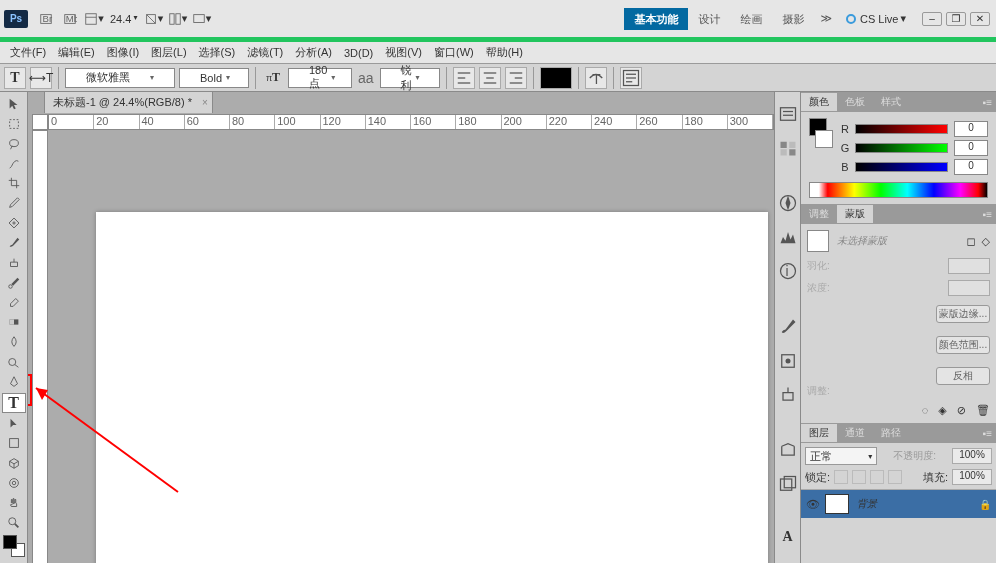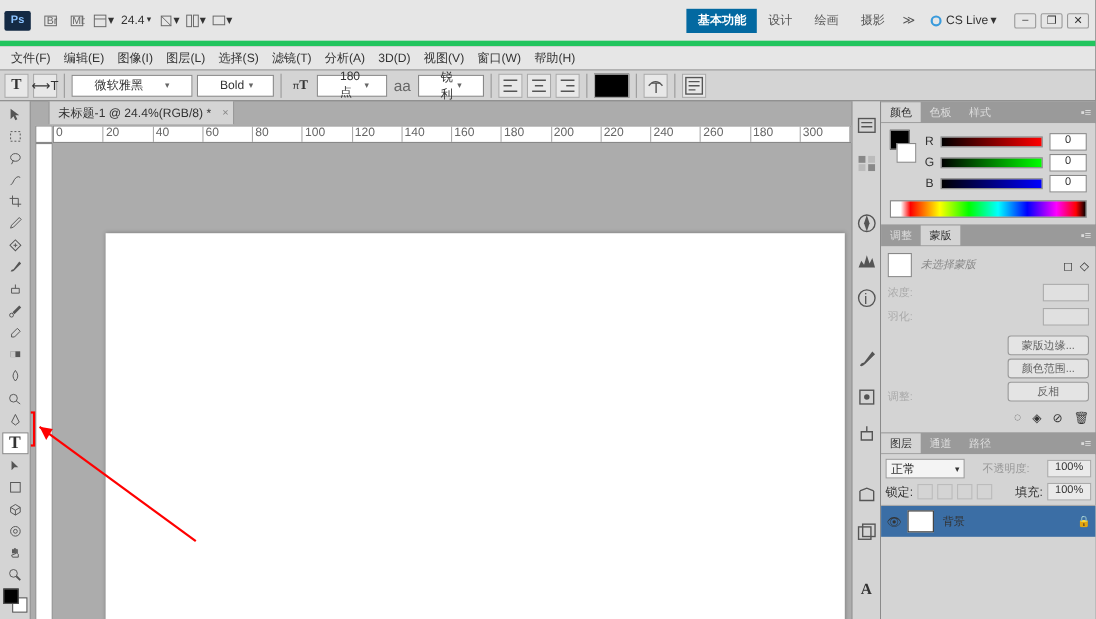--- a/index.html
+++ b/index.html
@@ -64,33 +64,33 @@
 .cswatch{width:18px;height:18px;border:1px solid #888;}
 .spectrum{height:16px;background:linear-gradient(to right,#fff 0%,#fff 5%,#f00 10%,#ff0 25%,#0f0 40%,#0ff 55%,#00f 70%,#f0f 85%,#f00 95%,#000 100%);border:1px solid #888;margin-top:4px;}
 .mask-panel{background:#d4d4d4;padding:6px;}
 .mask-header{display:flex;align-items:center;margin-bottom:6px;}
 .mask-thumb{width:22px;height:22px;background:#fff;border:1px solid #888;margin-right:8px;}
 .mask-title{font-style:italic;color:#888;font-size:10px;}
 .mask-icons{margin-left:auto;display:flex;gap:6px;color:#888;}
 .mask-row{display:flex;align-items:center;margin:6px 0;}
 .mask-lbl{color:#aaa;font-size:10px;}
 .mask-field{margin-left:auto;width:42px;height:16px;background:#e0e0e0;border:1px solid #aaa;}
-.mask-btn{height:18px;background:#e4e4e4;border:1px solid #999;border-radius:3px;font-size:10px;display:flex;align-items:center;justify-content:center;margin:3px 0 3px auto;width:74px;color:#666;}
+.mask-btn{height:18px;background:#e4e4e4;border:1px solid #999;border-radius:3px;font-size:10px;display:flex;align-items:center;justify-content:center;margin:3px 0 13px auto;width:54px;color:#666;}
 .layers-panel{background:#d4d4d4;flex:1;display:flex;flex-direction:column;}
 .layers-top{padding:4px;display:flex;align-items:center;gap:16px;}
 .blend-sel{height:18px;background:#f4f4f4;border:1px solid #999;padding:0 4px;flex:1;display:flex;align-items:center;font-size:10px;}
 .opacity-lbl{font-size:10px;color:#999;}
 .opacity-val{width:40px;height:16px;background:#eaeaea;border:1px solid #aaa;font-size:10px;text-align:center;}
 .lock-row{padding:0 4px 4px;display:flex;align-items:center;gap:4px;font-size:10px;color:#999;}
 .lock-ico{width:14px;height:14px;border:1px solid #bbb;}
 .layer-list{flex:1;background:#d4d4d4;border-top:1px solid #aaa;}
 .layer-item{height:28px;display:flex;align-items:center;background:#3b6ea5;color:#fff;padding:0 4px;}
 .layer-eye{width:16px;text-align:center;margin-right:4px;}
 .layer-thumb{width:24px;height:20px;background:#fff;border:1px solid #333;margin-right:8px;}
-.layer-name{font-size:10px;}
+.layer-name{font-style:italic;font-size:10px;}
 .layer-lock{margin-left:auto;font-size:10px;}
 </style>
 </head>
 <body>
 
 <div class="topbar">
   <div class="ps-logo">Ps</div>
   <div class="top-ico">
       <svg viewBox="0 0 16 16">
         <rect x="2" y="3" width="12" height="10" fill="none" stroke="#666"></rect>
@@ -524,25 +524,25 @@
     <div class="mask-panel">
       <div class="mask-header">
         <div class="mask-thumb"></div>
         <div class="mask-title">未选择蒙版</div>
         <div class="mask-icons">
             <span>◻</span>
             <span>◇</span>
           </div>
       </div>
       <div class="mask-row">
+          <span class="mask-lbl">羽化:</span>
+          <div class="mask-field"></div>
+        </div>
+      <div class="mask-row">
           <span class="mask-lbl">浓度:</span>
-          <div class="mask-field"></div>
-        </div>
-      <div class="mask-row">
-          <span class="mask-lbl">羽化:</span>
           <div class="mask-field"></div>
         </div>
       <div class="mask-row" style="align-items:flex-end">
           <span class="mask-lbl">调整:</span>
         <div style="margin-left:auto">
           <div class="mask-btn">蒙版边缘...</div>
           <div class="mask-btn">颜色范围...</div>
           <div class="mask-btn">反相</div>
         </div>
       </div>

